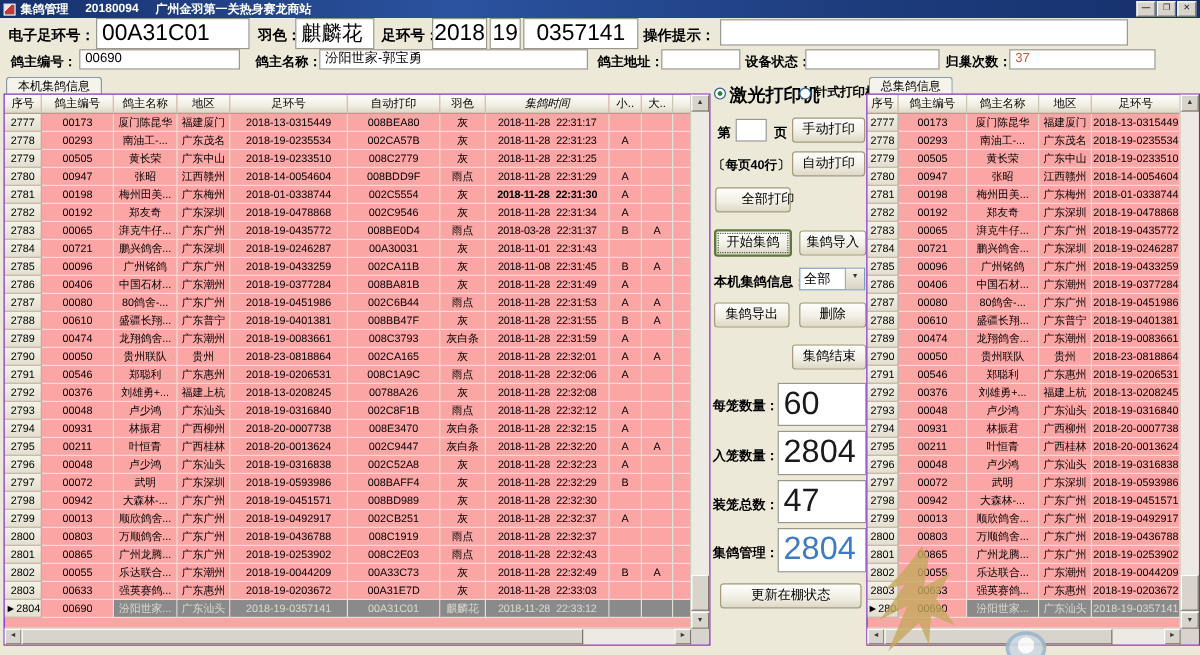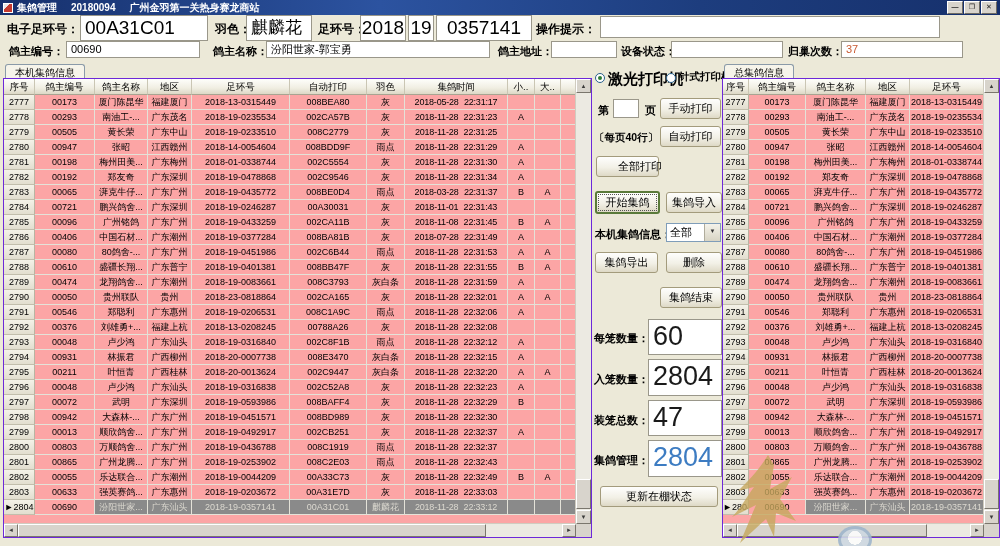--- a/index.html
+++ b/index.html
@@ -118,34 +118,34 @@
   <div class="twrap">
     <div class="tbl" id="left-table">
         <div class="trow thead">
           <div class="tcell hcell col-0" style="width: 31px;">序号</div>
           <div class="tcell hcell col-1" style="width: 60px;">鸽主编号</div>
           <div class="tcell hcell col-2" style="width: 53px;">鸽主名称</div>
           <div class="tcell hcell col-3" style="width: 44px;">地区</div>
           <div class="tcell hcell col-4" style="width: 98px;">足环号</div>
           <div class="tcell hcell col-5" style="width: 77px;">自动打印</div>
           <div class="tcell hcell col-6" style="width: 38px;">羽色</div>
-          <div class="tcell hcell col-7" style="width: 103px;">集鸽时间</div>
+          <div class="tcell hcell col-7" style="width: 103px; font-style: italic;">集鸽时间</div>
           <div class="tcell hcell col-8" style="width: 27px;">小..</div>
           <div class="tcell hcell col-9" style="width: 26px;">大..</div>
           <div class="tcell hcell col-10" style="width: 15px;"></div>
         </div>
         <div class="trow">
           <div class="tcell col-0 seqc" style="width: 31px;">2777</div>
           <div class="tcell col-1" style="width: 60px;">00173</div>
           <div class="tcell col-2" style="width: 53px;">厦门陈昆华</div>
           <div class="tcell col-3" style="width: 44px;">福建厦门</div>
           <div class="tcell col-4" style="width: 98px;">2018-13-0315449</div>
           <div class="tcell col-5" style="width: 77px;">008BEA80</div>
           <div class="tcell col-6" style="width: 38px;">灰</div>
-          <div class="tcell col-7" style="width: 103px;">2018-05-28 22:31:17</div>
+          <div class="tcell col-7" style="width: 103px;">2018-11-28 22:31:17</div>
           <div class="tcell col-8" style="width: 27px;"></div>
           <div class="tcell col-9" style="width: 26px;"></div>
           <div class="tcell col-10" style="width: 15px;"></div>
         </div>
         <div class="trow">
           <div class="tcell col-0 seqc" style="width: 31px;">2778</div>
           <div class="tcell col-1" style="width: 60px;">00293</div>
           <div class="tcell col-2" style="width: 53px;">南油工-...</div>
           <div class="tcell col-3" style="width: 44px;">广东茂名</div>
           <div class="tcell col-4" style="width: 98px;">2018-19-0235534</div>
@@ -183,21 +183,21 @@
           <div class="tcell col-10" style="width: 15px;"></div>
         </div>
         <div class="trow">
           <div class="tcell col-0 seqc" style="width: 31px;">2781</div>
           <div class="tcell col-1" style="width: 60px;">00198</div>
           <div class="tcell col-2" style="width: 53px;">梅州田美...</div>
           <div class="tcell col-3" style="width: 44px;">广东梅州</div>
           <div class="tcell col-4" style="width: 98px;">2018-01-0338744</div>
           <div class="tcell col-5" style="width: 77px;">002C5554</div>
           <div class="tcell col-6" style="width: 38px;">灰</div>
-          <div class="tcell col-7" style="width: 103px;">2018-11-28 22:31:30</div>
+          <div class="tcell col-7" style="width: 103px; font-weight: bold;">2018-11-28 22:31:30</div>
           <div class="tcell col-8" style="width: 27px;">A</div>
           <div class="tcell col-9" style="width: 26px;"></div>
           <div class="tcell col-10" style="width: 15px;"></div>
         </div>
         <div class="trow">
           <div class="tcell col-0 seqc" style="width: 31px;">2782</div>
           <div class="tcell col-1" style="width: 60px;">00192</div>
           <div class="tcell col-2" style="width: 53px;">郑友奇</div>
           <div class="tcell col-3" style="width: 44px;">广东深圳</div>
           <div class="tcell col-4" style="width: 98px;">2018-19-0478868</div>
@@ -248,21 +248,21 @@
           <div class="tcell col-10" style="width: 15px;"></div>
         </div>
         <div class="trow">
           <div class="tcell col-0 seqc" style="width: 31px;">2786</div>
           <div class="tcell col-1" style="width: 60px;">00406</div>
           <div class="tcell col-2" style="width: 53px;">中国石材...</div>
           <div class="tcell col-3" style="width: 44px;">广东潮州</div>
           <div class="tcell col-4" style="width: 98px;">2018-19-0377284</div>
           <div class="tcell col-5" style="width: 77px;">008BA81B</div>
           <div class="tcell col-6" style="width: 38px;">灰</div>
-          <div class="tcell col-7" style="width: 103px;">2018-07-28 22:31:49</div>
+          <div class="tcell col-7" style="width: 103px;">2018-11-28 22:31:49</div>
           <div class="tcell col-8" style="width: 27px;">A</div>
           <div class="tcell col-9" style="width: 26px;"></div>
           <div class="tcell col-10" style="width: 15px;"></div>
         </div>
         <div class="trow">
           <div class="tcell col-0 seqc" style="width: 31px;">2787</div>
           <div class="tcell col-1" style="width: 60px;">00080</div>
           <div class="tcell col-2" style="width: 53px;">80鸽舍-...</div>
           <div class="tcell col-3" style="width: 44px;">广东广州</div>
           <div class="tcell col-4" style="width: 98px;">2018-19-0451986</div>

